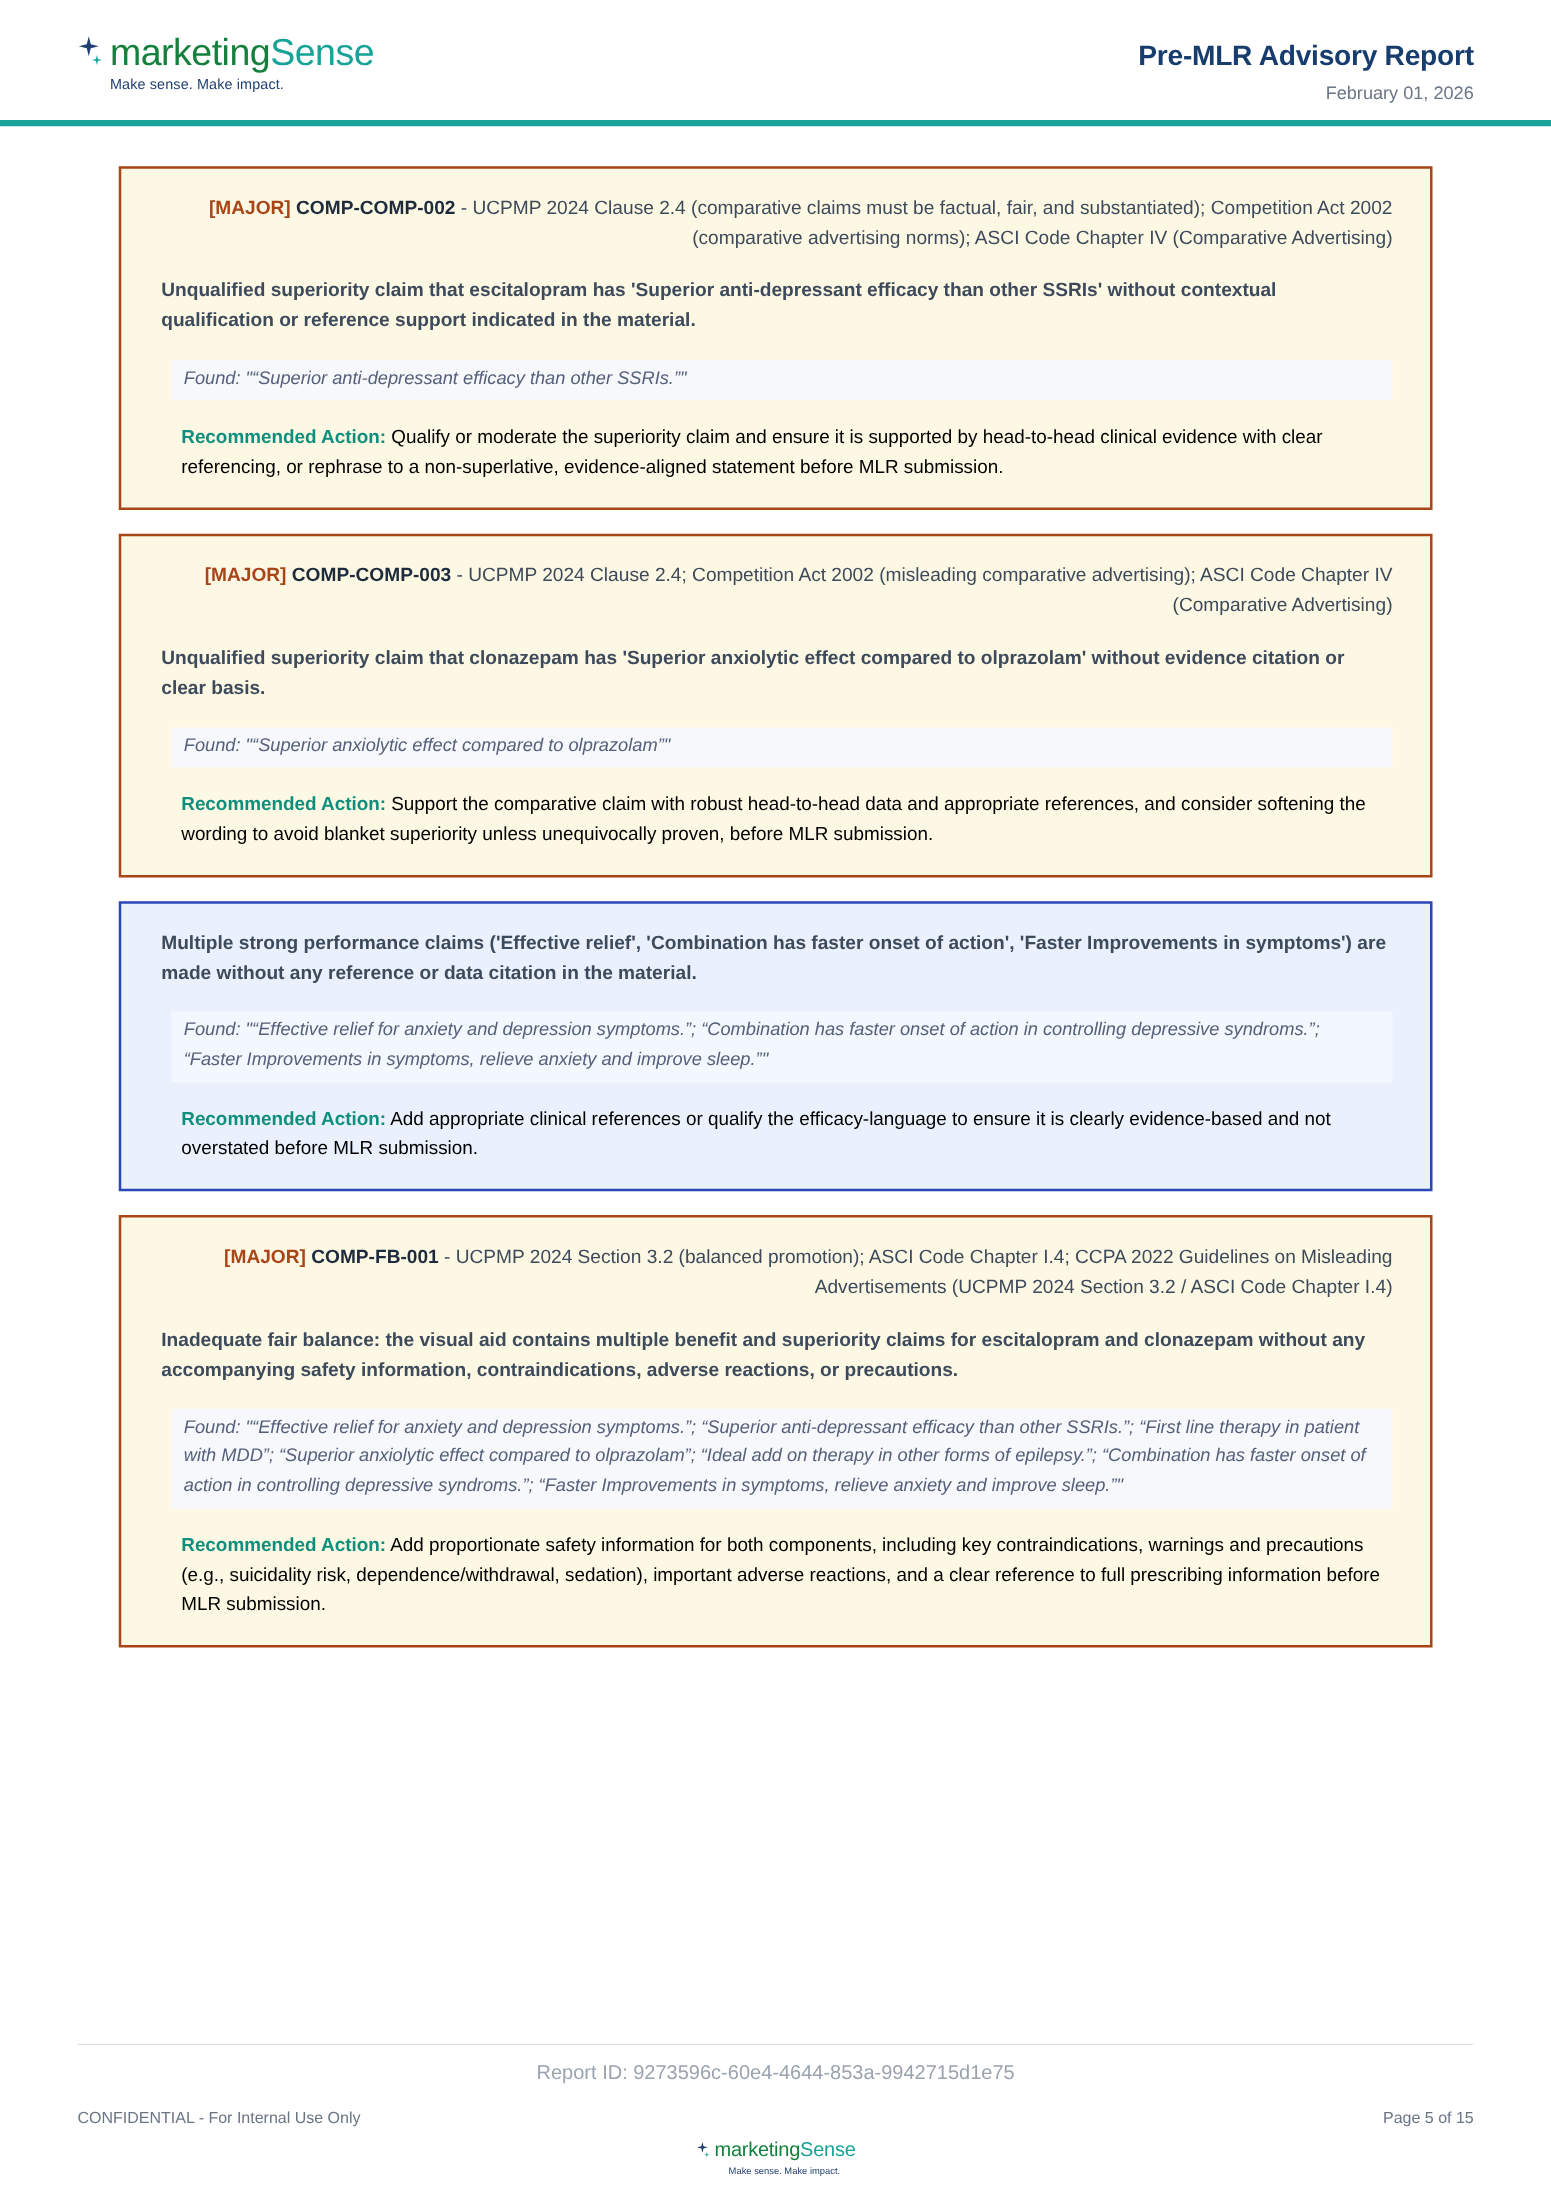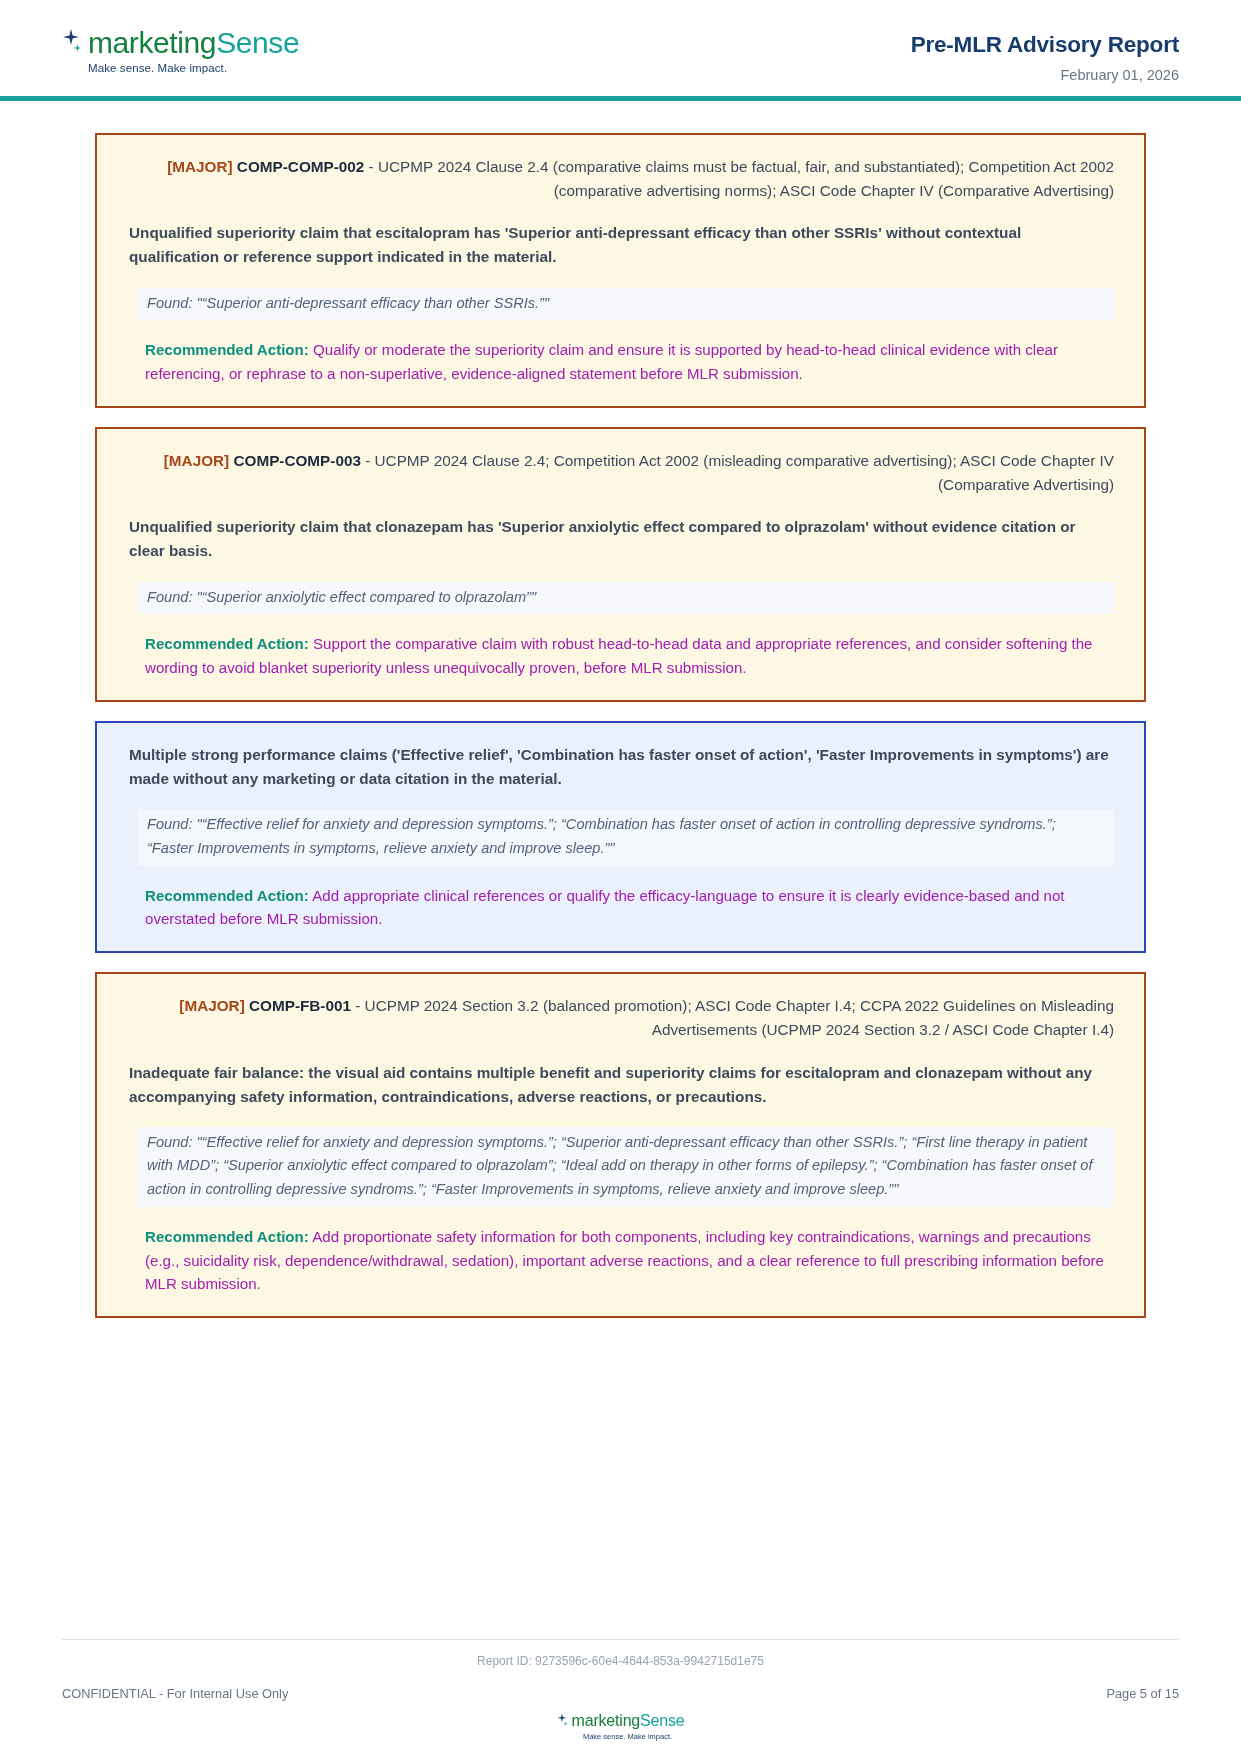--- a/index.html
+++ b/index.html
@@ -132,39 +132,39 @@
   .finding-action {
     font-size: 15.1px;
     line-height: 1.58;
     margin: 0 0 0 16px;
     padding-right: 10px;
   }
   .action-label {
     font-weight: bold;
     color: #0e8f7e;
   }
-  .action-text { color: #a21caf; }
+  .action-text { color: #000000; }
 
   
   .page-footer {
     position: absolute;
     left: 0;
     right: 0;
     bottom: 0;
     padding: 0 62px 14px 62px;
     box-sizing: border-box;
   }
   .footer-rule {
     height: 1px;
     background: #dfe2e7;
     margin-bottom: 14px;
   }
   .footer-reportid {
     text-align: center;
-    font-size: 12px;
+    font-size: 16px;
     color: #9aa3b0;
     margin-bottom: 18px;
   }
   .footer-row {
     display: flex;
     align-items: flex-end;
     justify-content: space-between;
     font-size: 12.8px;
     color: #6a7585;
   }
@@ -236,21 +236,21 @@
       <span class="sev-tag">[MAJOR]</span><span> </span><span class="finding-code">COMP-COMP-003</span><span> - </span><span class="finding-ref">UCPMP 2024 Clause 2.4; Competition Act 2002 (misleading comparative advertising); ASCI Code Chapter IV (Comparative Advertising)</span>
     </p>
     <p class="finding-desc">Unqualified superiority claim that clonazepam has 'Superior anxiolytic effect compared to olprazolam' without evidence citation or clear basis.</p>
     <p class="finding-found">Found: "“Superior anxiolytic effect compared to olprazolam”"</p>
     <p class="finding-action">
       <span class="action-label">Recommended Action:</span><span class="action-text"> Support the comparative claim with robust head-to-head data and appropriate references, and consider softening the wording to avoid blanket superiority unless unequivocally proven, before MLR submission.</span>
     </p>
   </div>
 
   <div class="finding-card severity-minor">
-    <p class="finding-desc">Multiple strong performance claims ('Effective relief', 'Combination has faster onset of action', 'Faster Improvements in symptoms') are made without any marketing or data citation in the material.</p>
+    <p class="finding-desc">Multiple strong performance claims ('Effective relief', 'Combination has faster onset of action', 'Faster Improvements in symptoms') are made without any reference or data citation in the material.</p>
     <p class="finding-found">Found: "“Effective relief for anxiety and depression symptoms.”; “Combination has faster onset of action in controlling depressive syndroms.”; “Faster Improvements in symptoms, relieve anxiety and improve sleep.”"</p>
     <p class="finding-action">
       <span class="action-label">Recommended Action:</span><span class="action-text"> Add appropriate clinical references or qualify the efficacy-language to ensure it is clearly evidence-based and not overstated before MLR submission.</span>
     </p>
   </div>
 
   <div class="finding-card severity-major">
     <p class="finding-headline">
       <span class="sev-tag">[MAJOR]</span><span> </span><span class="finding-code">COMP-FB-001</span><span> - </span><span class="finding-ref">UCPMP 2024 Section 3.2 (balanced promotion); ASCI Code Chapter I.4; CCPA 2022 Guidelines on Misleading Advertisements (UCPMP 2024 Section 3.2 / ASCI Code Chapter I.4)</span>
     </p>

